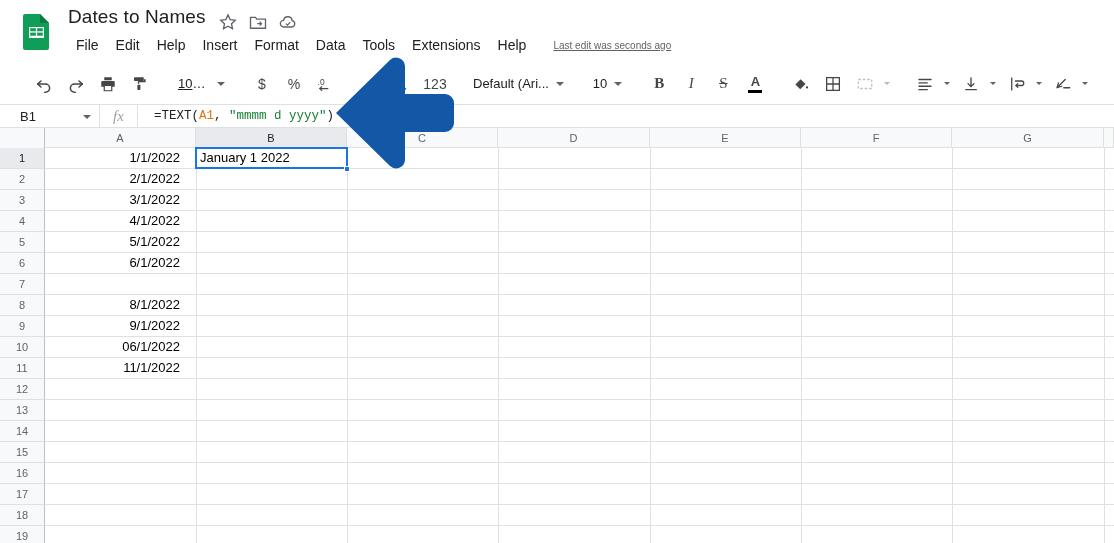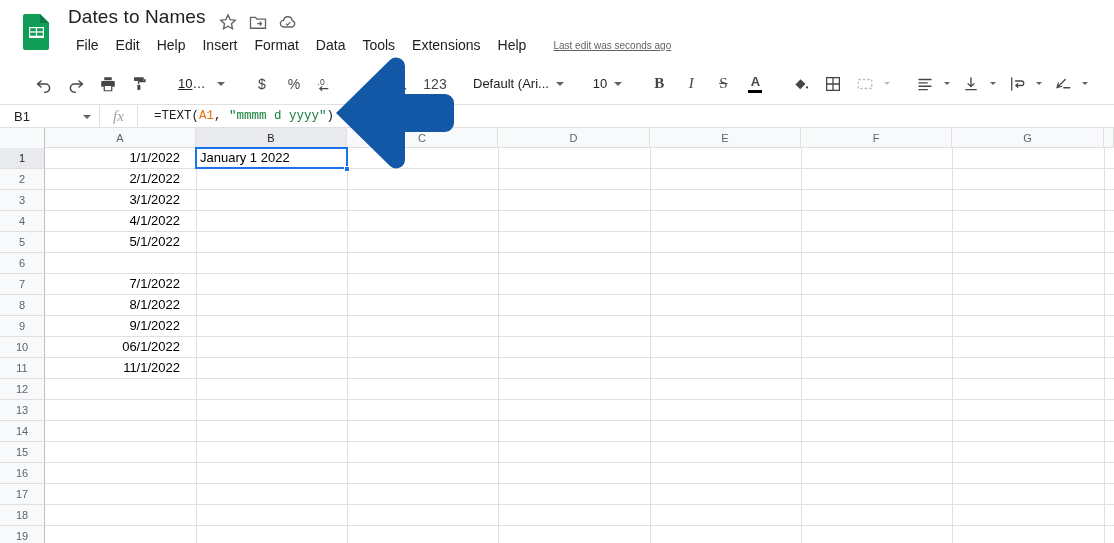--- a/index.html
+++ b/index.html
@@ -71,21 +71,21 @@
   .tb-underA .bar { width: 14px; height: 3px; background: #000; margin-top: 2px; }
 
   
   .fbar {
     position: absolute; left: 0; top: 105px; width: 1114px; height: 23px;
     background: #ffffff; display: flex; align-items: center;
     border-bottom: 1px solid #e0e0e0;
   }
   .namebox {
     width: 100px; height: 23px; display: flex; align-items: center;
-    padding-left: 14px; font-size: 13px; color: #202124;
+    padding-left: 20px; font-size: 13px; color: #202124;
     border-right: 1px solid #e0e0e0; cursor: text; position: relative;
   }
   .namebox .caret { position: absolute; right: 8px; top: 10px; margin: 0; }
   .fx {
     width: 38px; text-align: center; font-size: 15px; font-style: italic;
     color: #9aa0a6; font-family: "Liberation Serif", serif;
     border-right: 1px solid #e0e0e0; height: 23px; line-height: 23px;
   }
   .formula {
     flex: 1; height: 23px; line-height: 23px; padding-left: 16px;
@@ -405,21 +405,21 @@
         <div class="hline" style="top: 293px;"></div>
         <div class="hline" style="top: 314px;"></div>
         <div class="hline" style="top: 335px;"></div>
         <div class="hline" style="top: 356px;"></div>
         <div class="hline" style="top: 377px;"></div>
         <div class="cell r" style="left: 0px; width: 151px; top: 0px;">1/1/2022</div>
         <div class="cell r" style="left: 0px; width: 151px; top: 21px;">2/1/2022</div>
         <div class="cell r" style="left: 0px; width: 151px; top: 42px;">3/1/2022</div>
         <div class="cell r" style="left: 0px; width: 151px; top: 63px;">4/1/2022</div>
         <div class="cell r" style="left: 0px; width: 151px; top: 84px;">5/1/2022</div>
-        <div class="cell r" style="left: 0px; width: 151px; top: 126px;">7/1/2022</div>
+        <div class="cell r" style="left: 0px; width: 151px; top: 105px;">6/1/2022</div>
         <div class="cell r" style="left: 0px; width: 151px; top: 147px;">8/1/2022</div>
         <div class="cell r" style="left: 0px; width: 151px; top: 168px;">9/1/2022</div>
         <div class="cell r" style="left: 0px; width: 151px; top: 189px;">06/1/2022</div>
         <div class="cell r" style="left: 0px; width: 151px; top: 210px;">11/1/2022</div>
         <div class="cell l" style="left: 151px; width: 151px; top: 0px;">January 1 2022</div>
         <div class="selbox" style="left: 150px; top: -1px; width: 153px; height: 22px; border-color: rgb(26, 115, 232);"></div>
         <div class="fillhandle" style="left: 299px; top: 18px; background: rgb(26, 115, 232);"></div>
       </div>
   </div>
 

